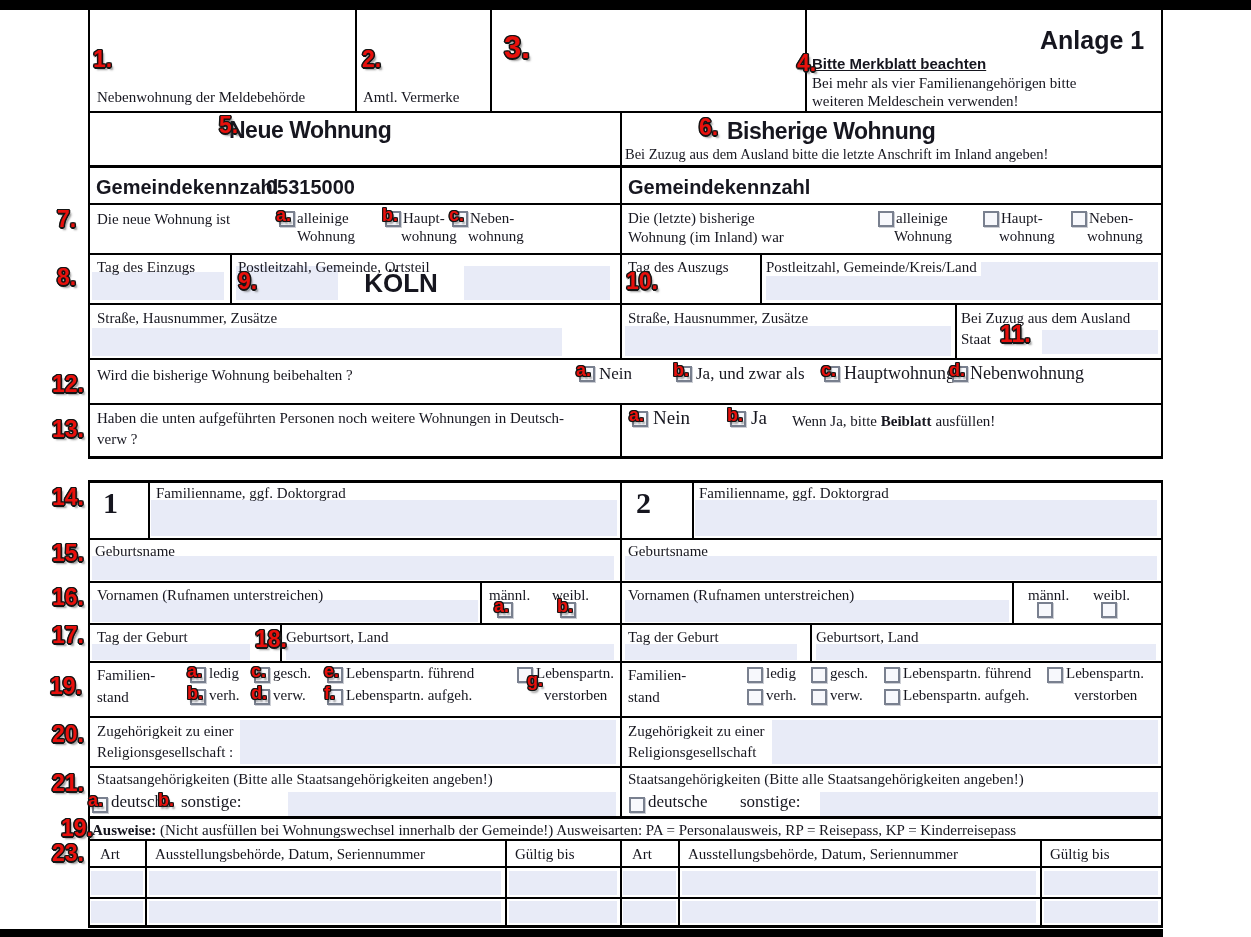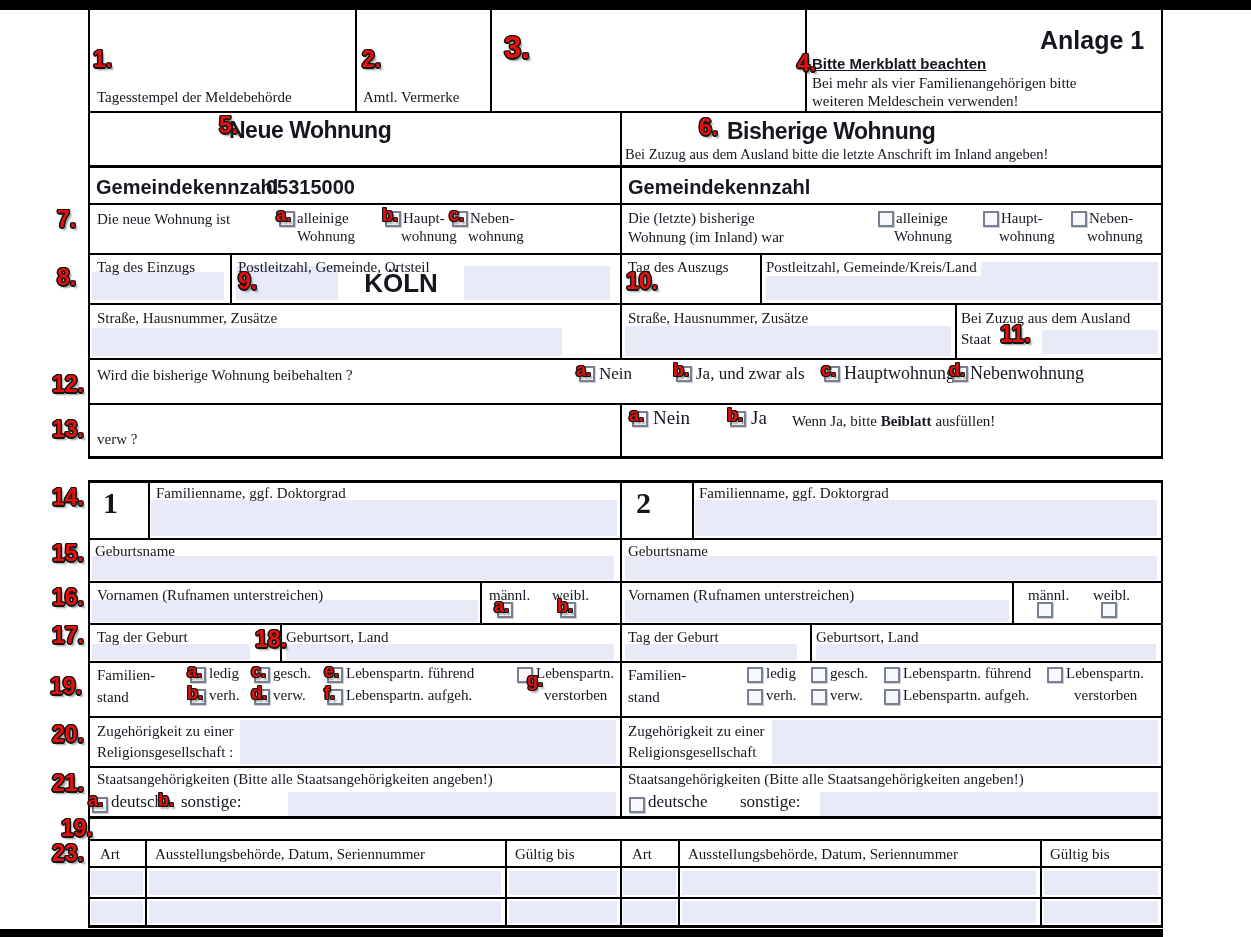--- a/index.html
+++ b/index.html
@@ -81,21 +81,21 @@
   <div class="ln" style="left:692px;top:480px;width:2px;height:60px;"></div>
   <div class="ln" style="left:480px;top:581px;width:2px;height:44px;"></div>
   <div class="ln" style="left:1012px;top:581px;width:2px;height:44px;"></div>
   <div class="ln" style="left:280px;top:623px;width:2px;height:40px;"></div>
   <div class="ln" style="left:810px;top:623px;width:2px;height:40px;"></div>
   <div class="ln" style="left:145px;top:839px;width:2px;height:88px;"></div>
   <div class="ln" style="left:505px;top:839px;width:2px;height:88px;"></div>
   <div class="ln" style="left:678px;top:839px;width:2px;height:88px;"></div>
   <div class="ln" style="left:1040px;top:839px;width:2px;height:88px;"></div>
 
-  <div class="abs lbl" style="left:97px;top:88px;">Tagesstempel der Meldebehörde</div>
+  <div class="abs lbl" style="left:97px;top:88px;">Nebenwohnung der Meldebehörde</div>
   <div class="abs lbl" style="left:363px;top:88px;">Amtl. Vermerke</div>
   <div class="abs sans b900" style="left:1040px;top:26px;font-size:25px;">Anlage 1</div>
   <div class="abs sans b700 u" style="left:812px;top:55px;font-size:15px;">Bitte Merkblatt beachten</div>
   <div class="abs lbl" style="left:812px;top:74px;">Bei mehr als vier Familienangehörigen bitte</div>
   <div class="abs lbl" style="left:812px;top:92px;">weiteren Meldeschein verwenden!</div>
 
   <div class="abs sans b900 sechead" style="left:229px;top:117px;">Neue Wohnung</div>
   <div class="abs sans b900 sechead" style="left:727px;top:118px;">Bisherige Wohnung</div>
   <div class="abs sm" style="left:625px;top:146px;white-space:nowrap;">Bei Zuzug aus dem Ausland bitte die letzte Anschrift im Inland angeben!</div>
 
@@ -147,20 +147,21 @@
   <div class="abs lbl" style="left:97px;top:366px;">Wird die bisherige Wohnung beibehalten ?</div>
   <div class="cb" style="left:579px;top:366px;"></div>
   <div class="abs md" style="left:599px;top:364px;">Nein</div>
   <div class="cb" style="left:676px;top:366px;"></div>
   <div class="abs md" style="left:696px;top:364px;">Ja, und zwar als</div>
   <div class="cb" style="left:824px;top:366px;"></div>
   <div class="abs" style="left:844px;top:363px;font-size:18px;">Hauptwohnung</div>
   <div class="cb" style="left:952px;top:366px;"></div>
   <div class="abs" style="left:970px;top:363px;font-size:18px;">Nebenwohnung</div>
 
+  <div class="abs lbl" style="left:97px;top:409px;">Haben die unten aufgeführten Personen noch weitere Wohnungen in Deutsch-</div>
   <div class="abs lbl" style="left:97px;top:430px;">verw ?</div>
   <div class="cb" style="left:632px;top:411px;"></div>
   <div class="abs lg2" style="left:653px;top:407px;">Nein</div>
   <div class="cb" style="left:730px;top:411px;"></div>
   <div class="abs lg2" style="left:751px;top:407px;">Ja</div>
   <div class="abs lbl" style="left:792px;top:412px;"><span>Wenn Ja, bitte </span><span class="b700">Beiblatt</span><span> ausfüllen!</span></div>
 
   <div class="abs num1" style="left:103px;top:486px;">1</div>
   <div class="field" style="left:151px;top:500px;width:466px;height:36px;"></div>
   <div class="abs lbl" style="left:156px;top:484px;">Familienname, ggf. Doktorgrad</div>
@@ -242,20 +243,21 @@
   <div class="cb" style="left:92px;top:797px;"></div>
   <div class="abs md" style="left:111px;top:792px;">deutsche</div>
   <div class="abs md" style="left:181px;top:792px;">sonstige:</div>
   <div class="field" style="left:288px;top:792px;width:328px;height:24px;"></div>
   <div class="abs lbl" style="left:628px;top:770px;">Staatsangehörigkeiten (Bitte alle Staatsangehörigkeiten angeben!)</div>
   <div class="cb" style="left:629px;top:797px;"></div>
   <div class="abs md" style="left:648px;top:792px;">deutsche</div>
   <div class="abs md" style="left:740px;top:792px;">sonstige:</div>
   <div class="field" style="left:820px;top:792px;width:338px;height:24px;"></div>
 
+  <div class="abs lbl" style="left:92px;top:821px;"><span class="b700">Ausweise:</span> <span>(Nicht ausfüllen bei Wohnungswechsel innerhalb der Gemeinde!)  Ausweisarten: PA = Personalausweis,  RP = Reisepass,  KP = Kinderreisepass</span></div>
 
   <div class="abs lbl" style="left:100px;top:845px;">Art</div>
   <div class="abs lbl" style="left:155px;top:845px;">Ausstellungsbehörde, Datum, Seriennummer</div>
   <div class="abs lbl" style="left:515px;top:845px;">Gültig bis</div>
   <div class="abs lbl" style="left:632px;top:845px;">Art</div>
   <div class="abs lbl" style="left:688px;top:845px;">Ausstellungsbehörde, Datum, Seriennummer</div>
   <div class="abs lbl" style="left:1050px;top:845px;">Gültig bis</div>
 
   <div class="field" style="left:91px;top:871px;width:52px;height:24px;"></div>
   <div class="field" style="left:149px;top:871px;width:352px;height:24px;"></div>

